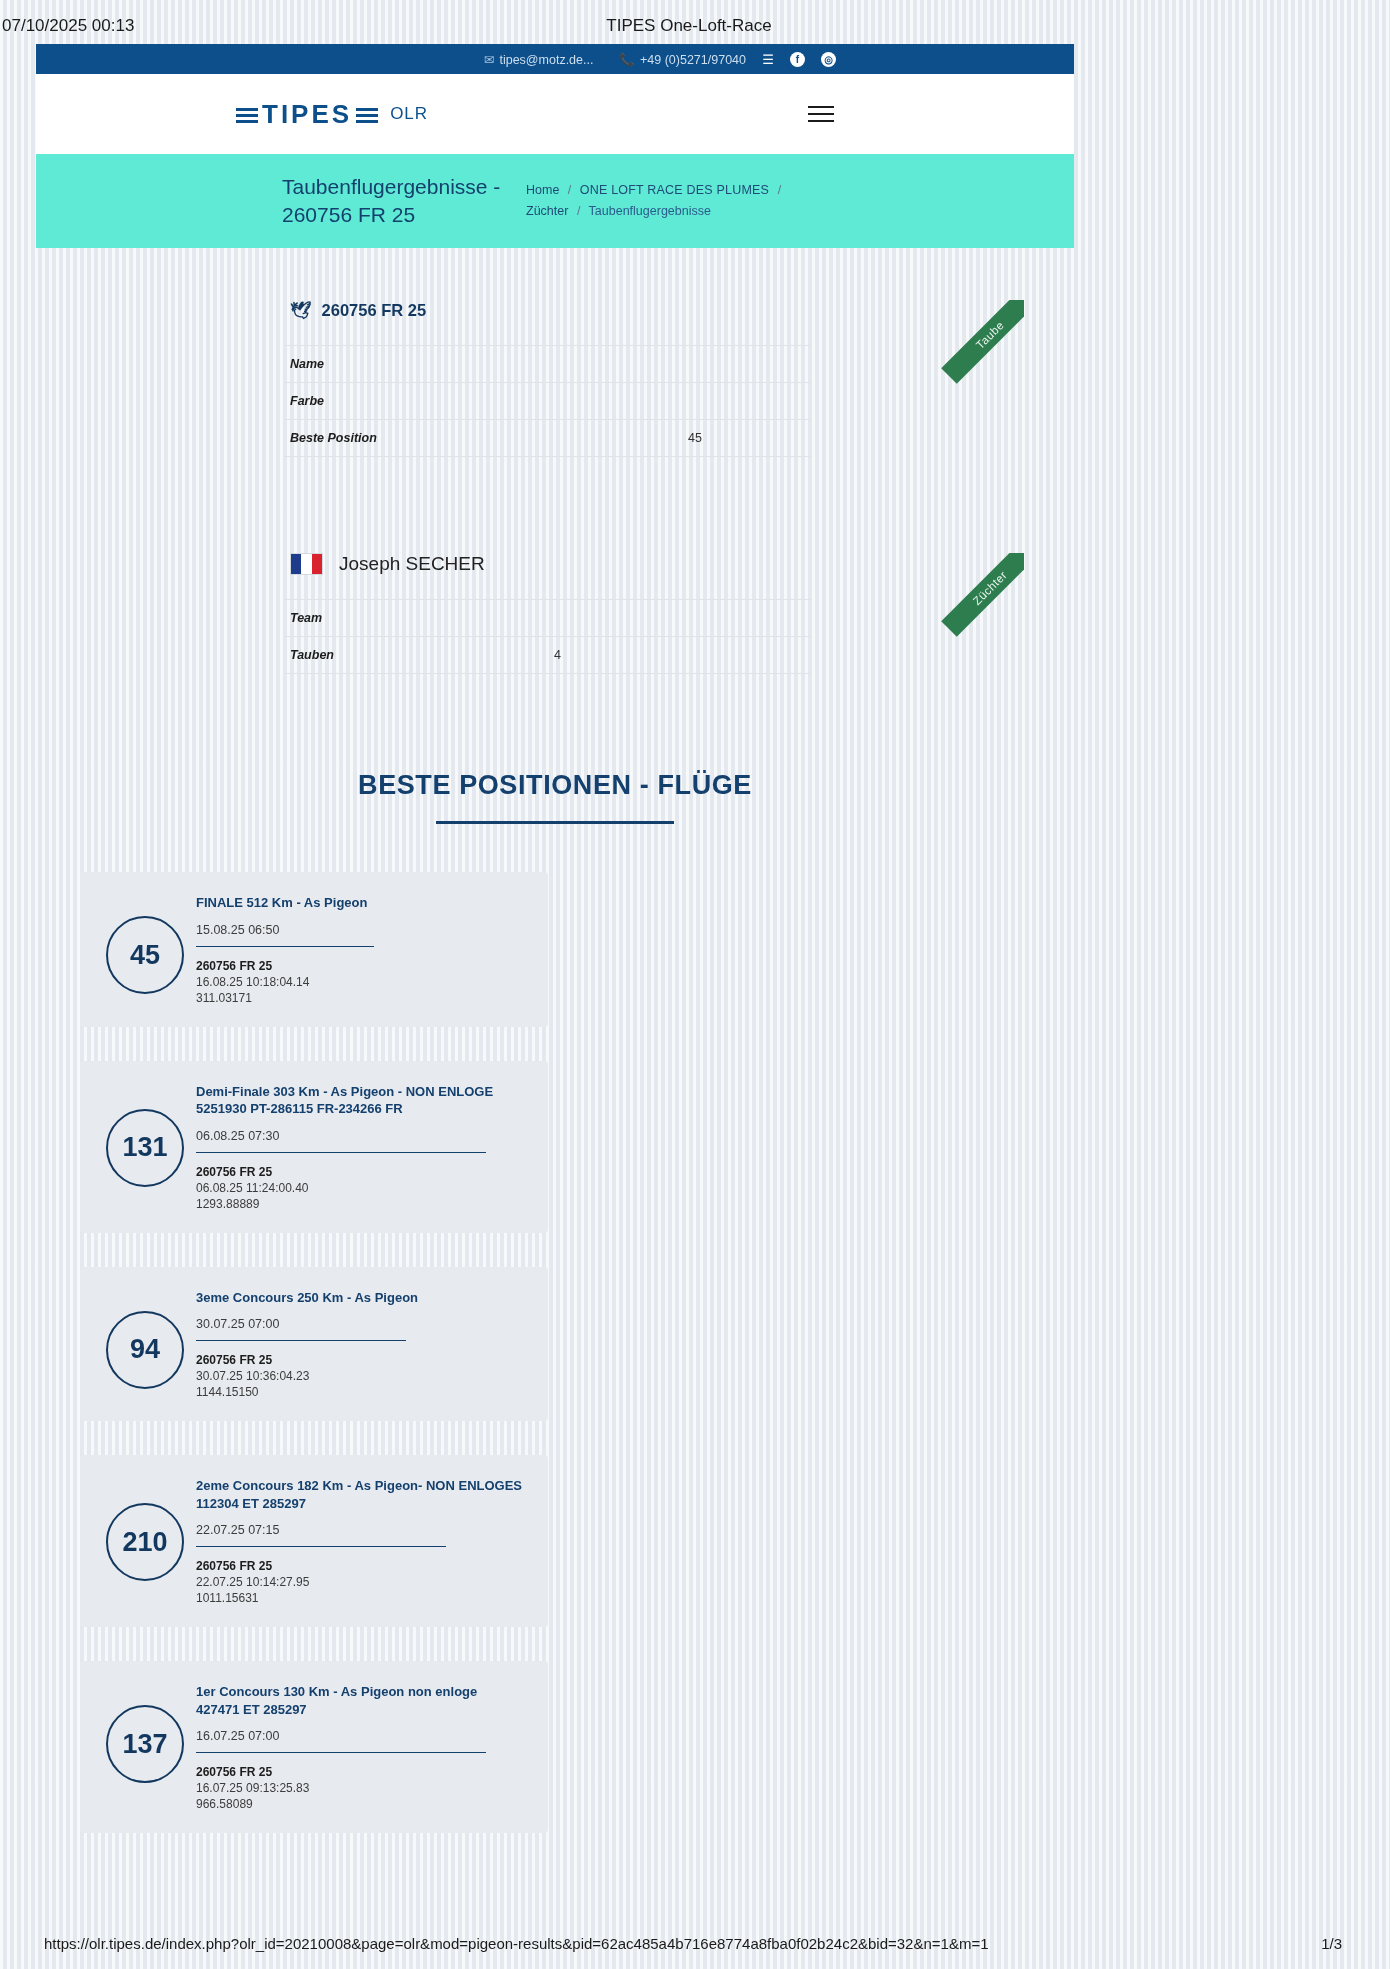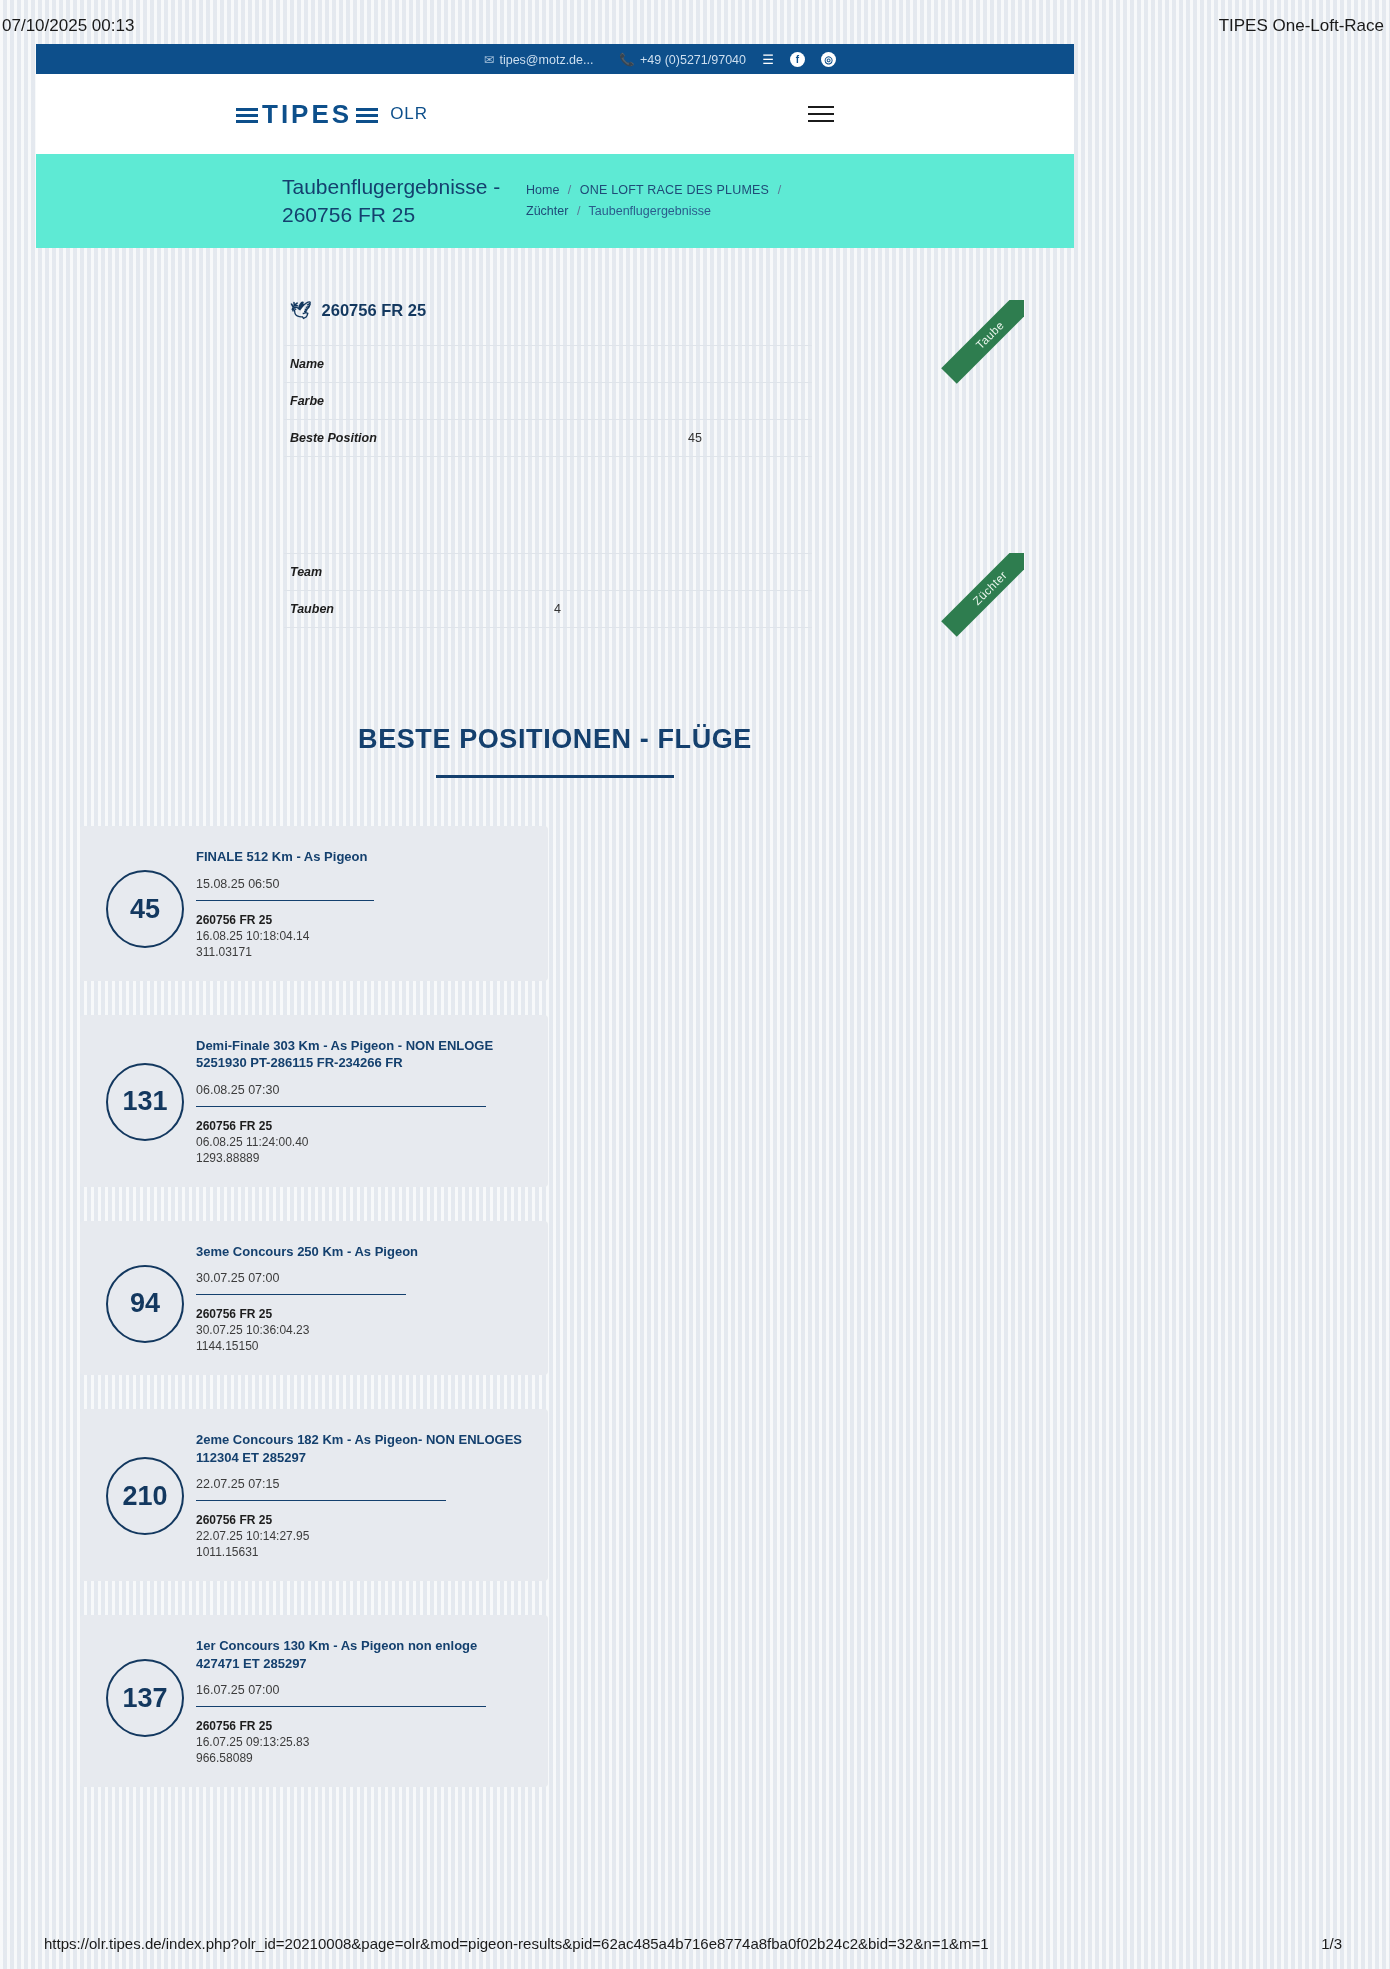--- a/index.html
+++ b/index.html
@@ -29,21 +29,21 @@
     height: 36px;
     display: flex;
     align-items: center;
     font-size: 17px;
     color: #1a1a1a;
     z-index: 6;
   }
   .print-header { top: 8px; }
   .print-footer { bottom: 8px; font-size: 15px; }
   .ph-left { position: absolute; left: 2px; }
-  .ph-center { position: absolute; left: 0; right: 6px; text-align: right; }
+  .ph-center { position: absolute; left: 0; right: 12px; text-align: center; }
   .pf-left { position: absolute; left: 44px; }
   .pf-right { position: absolute; right: 48px; }
 
   
   .page {
     position: absolute;
     left: 36px;
     top: 44px;
     width: 1038px;
     z-index: 2;
@@ -374,20 +374,24 @@
           <td class="v num">45</td>
         </tr>
       </tbody>
         </table>
     </div>
 
     <div class="infocard" style="margin-top:96px">
       <div class="ribbon breeder-ribbon">
         <span>Züchter</span>
       </div>
+      <div class="ic-head breeder">
+        <span class="flag"></span>
+        <span>Joseph SECHER</span>
+      </div>
       <table class="kv">
         <tbody>
         <tr>
           <td class="k">Team</td>
           <td class="v"></td>
         </tr>
         <tr>
           <td class="k">Tauben</td>
           <td class="v" style="padding-left:70px">4</td>
         </tr>

